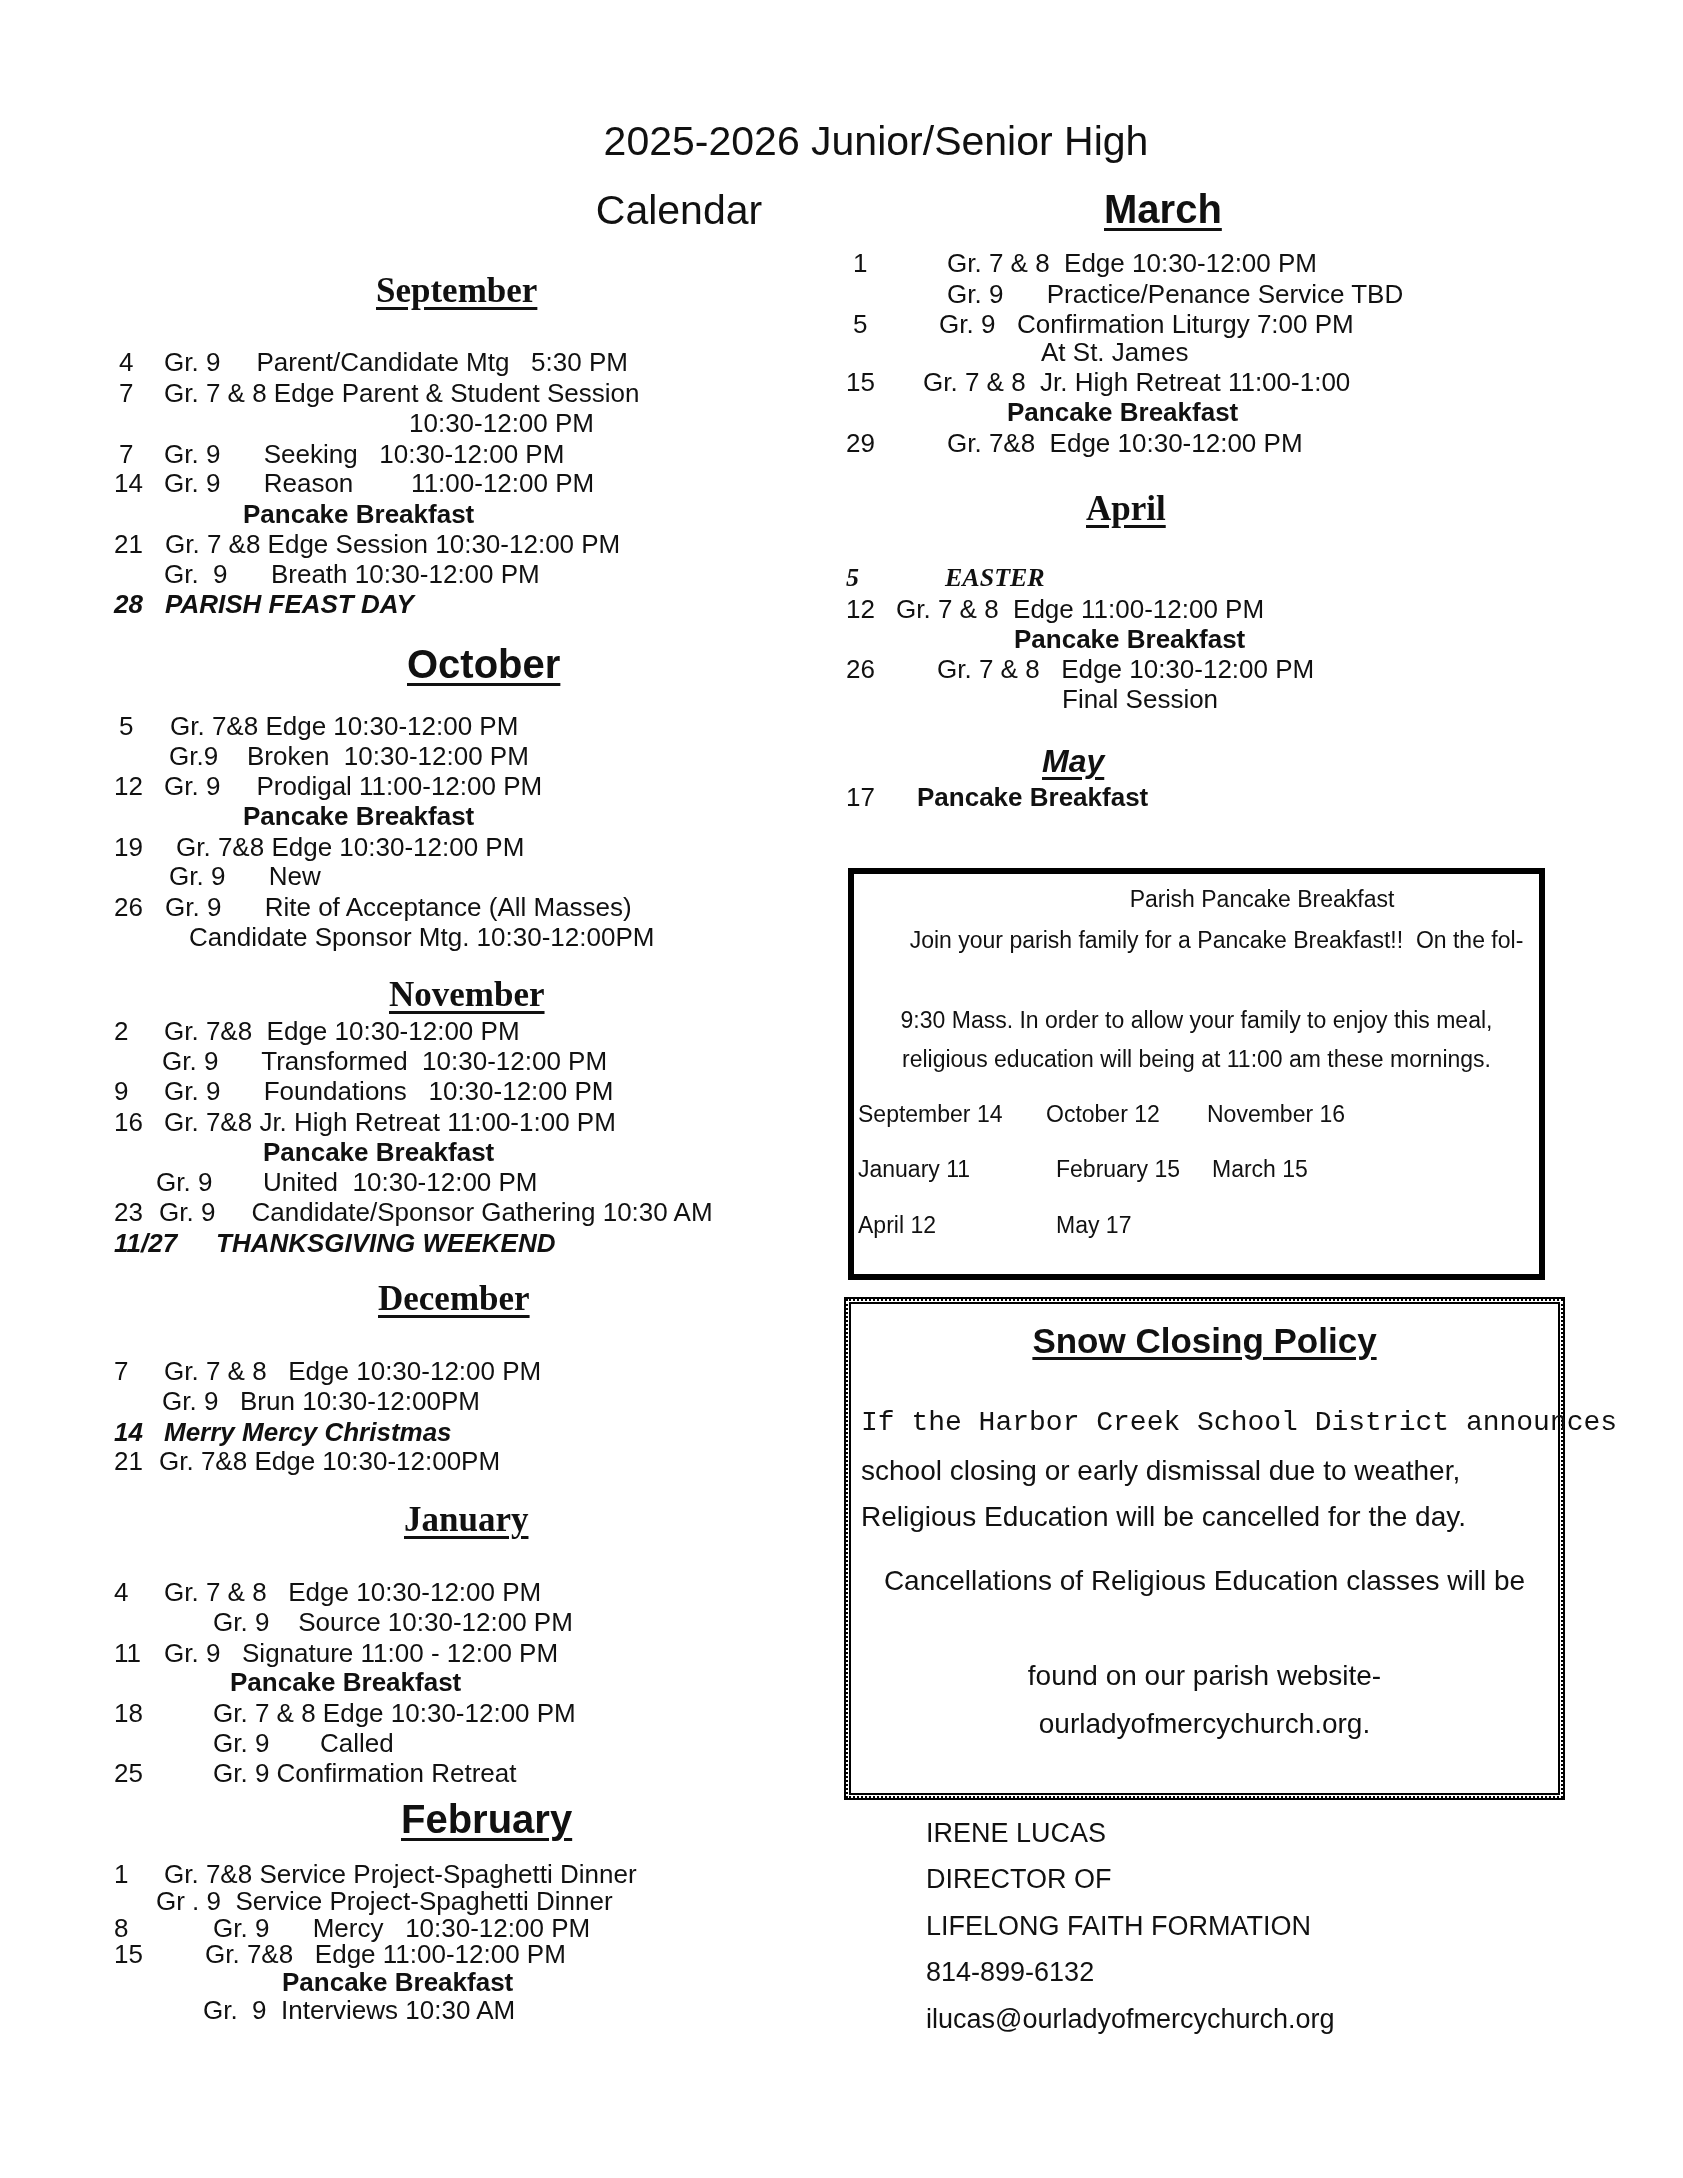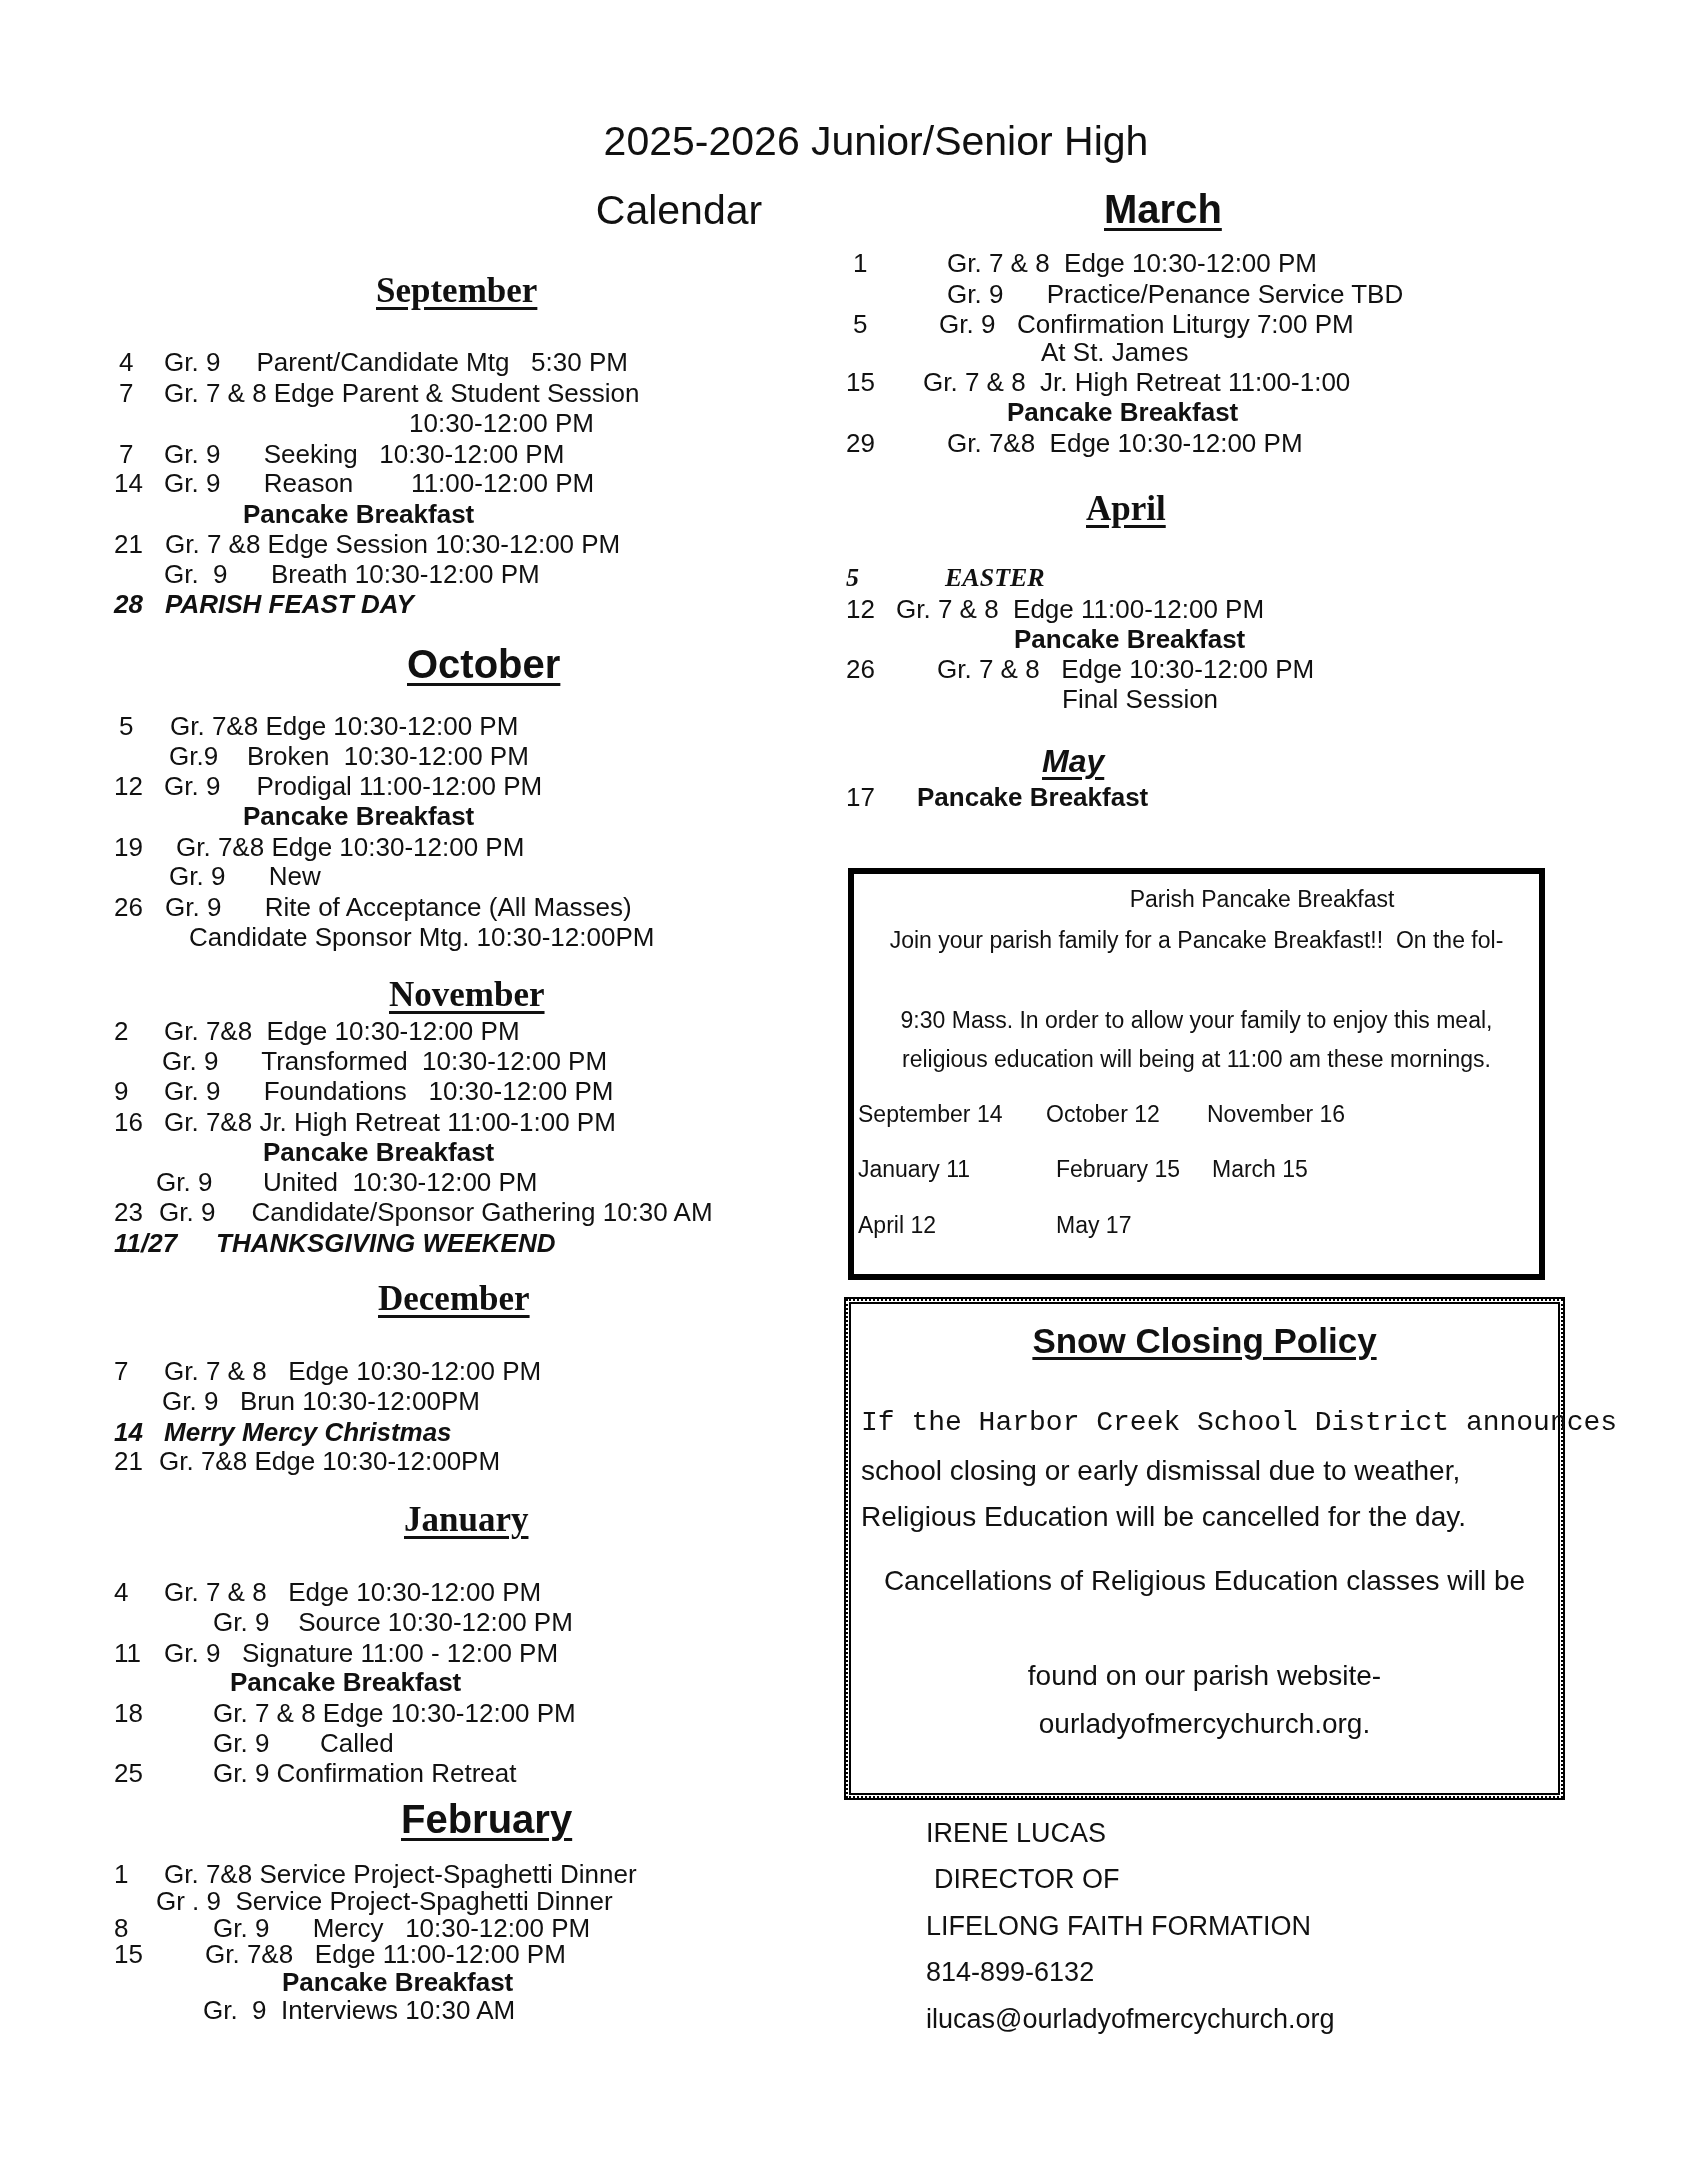--- a/index.html
+++ b/index.html
@@ -121,21 +121,21 @@
   <div class="abs row" style="left:846px; top:684px;"><span class="d"></span><span class="t" style="left:216px">Final Session</span></div>
 </div>
 
 <div class="abs mhead ital" style="left:1042px; top:743px;">May</div>
 <div>
   <div class="abs row bold" style="left:846px; top:782px;"><span class="d" style="font-weight:normal">17</span><span class="t" style="left:71px">Pancake Breakfast</span></div>
 </div>
 
 <div class="box1">
   <div class="abs pb-title" style="left:0; top:12px; width:816px;">Parish Pancake Breakfast</div>
-  <div class="abs pb-para" style="left:0; top:46px; width:685px; white-space:pre;">Join your parish family for a Pancake Breakfast!!  On the fol-</div>
+  <div class="abs pb-para" style="left:0; top:46px; width:685px; white-space:pre;padding-left:20px;">Join your parish family for a Pancake Breakfast!!  On the fol-</div>
   <div class="abs pb-para" style="left:0; top:126px; width:685px; white-space:pre;">9:30 Mass. In order to allow your family to enjoy this meal,</div>
   <div class="abs pb-para" style="left:0; top:165px; width:685px; white-space:pre;">religious education will being at 11:00 am these mornings.</div>
 
   <div class="abs pb-date" style="left:4px; top:227px;">September 14</div>
   <div class="abs pb-date" style="left:192px; top:227px;">October 12</div>
   <div class="abs pb-date" style="left:353px; top:227px;">November 16</div>
 
   <div class="abs pb-date" style="left:4px; top:282px;">January 11</div>
   <div class="abs pb-date" style="left:202px; top:282px;">February 15</div>
   <div class="abs pb-date" style="left:358px; top:282px;">March 15</div>
@@ -149,18 +149,18 @@
   <div class="abs snow-p" style="left:10px; top:95px;font-family:Liberation Mono, monospace;">If the Harbor Creek School District announces</div>
   <div class="abs snow-p" style="left:10px; top:143px;">school closing or early dismissal due to weather,</div>
   <div class="abs snow-p" style="left:10px; top:189px;">Religious Education will be cancelled for the day.</div>
   <div class="abs snow-p" style="left:0; top:253px; width:707px; text-align:center;">Cancellations of Religious Education classes will be</div>
   <div class="abs snow-p" style="left:0; top:348px; width:707px; text-align:center;">found on our parish website-</div>
   <div class="abs snow-p" style="left:0; top:396px; width:707px; text-align:center;">ourladyofmercychurch.org.</div>
 </div>
 
 <div>
   <div class="abs contact" style="left:926px; top:1810px;">IRENE LUCAS</div>
-  <div class="abs contact" style="left:926px; top:1856px;margin-left:8px;">DIRECTOR OF</div>
+  <div class="abs contact" style="left:926px; top:1856px;">DIRECTOR OF</div>
   <div class="abs contact" style="left:926px; top:1903px;">LIFELONG FAITH FORMATION</div>
   <div class="abs contact" style="left:926px; top:1949px;">814-899-6132</div>
   <div class="abs contact" style="left:926px; top:1996px;">ilucas@ourladyofmercychurch.org</div>
 </div>
 
 
 </body></html>

